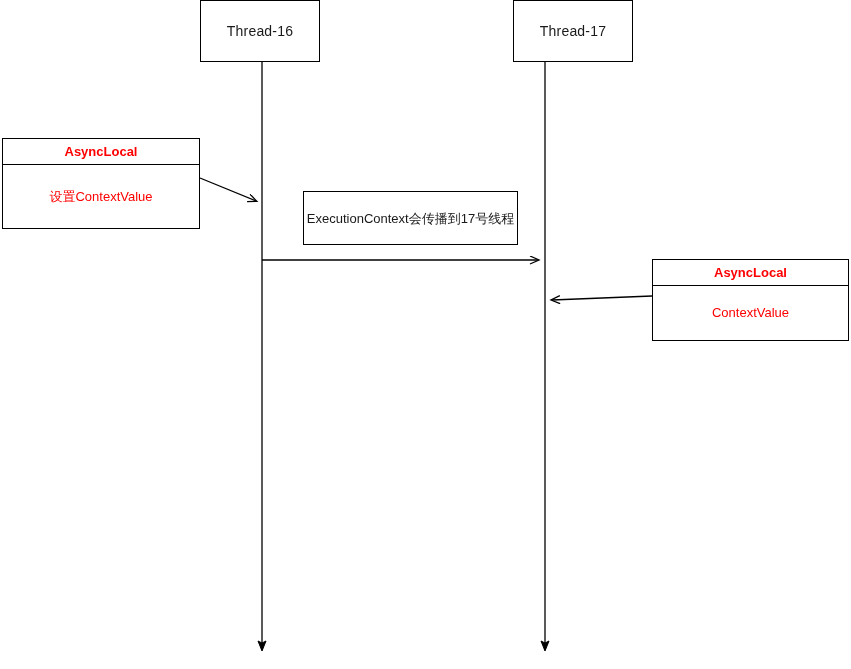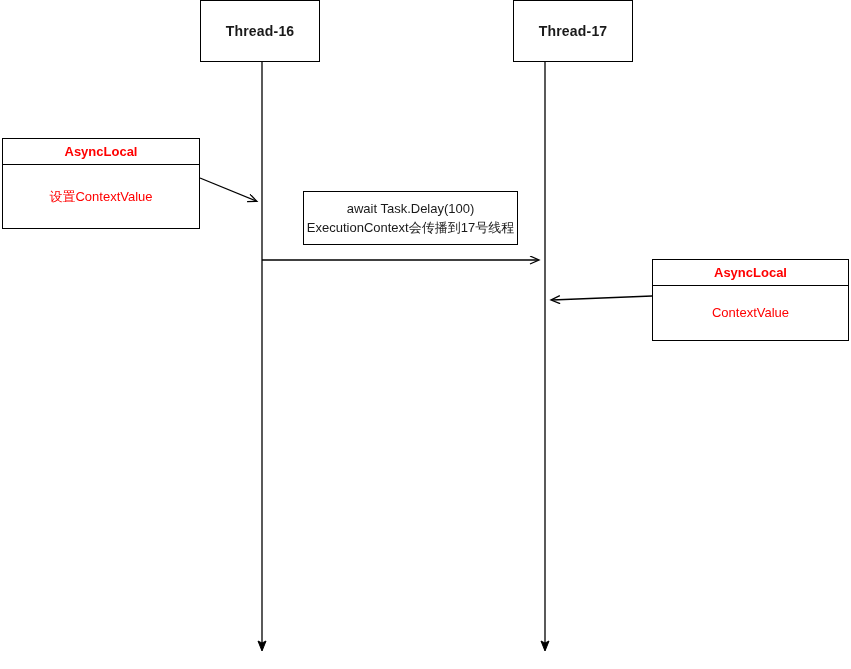--- a/index.html
+++ b/index.html
@@ -32,21 +32,20 @@
     position: absolute;
     box-sizing: border-box;
     border: 1.4px solid #000000;
     background: #ffffff;
     display: flex;
     align-items: center;
     justify-content: center;
     color: #1a1a1a;
     font-size: 14px;
     letter-spacing: 0.2px;
-    font-weight: bold;
   }
 
   
   .note-box {
     position: absolute;
     box-sizing: border-box;
     border: 1.4px solid #000000;
     background: #ffffff;
   }
   .note-title {
@@ -129,21 +128,20 @@
 
   <div class="note-box" style="left:2px; top:138px; width:198px; height:91px;">
     <div class="note-title">AsyncLocal</div>
     <div class="note-body" style="height:63px;">
       <span class="line">设置</span>
       <span class="line">ContextValue</span>
     </div>
   </div>
 
   <div class="msg-box" style="left:303px; top:191px; width:215px; height:54px;">
-    <span class="line">await Task.Delay(100)</span>
     <span class="line">ExecutionContext会传播到17号线程</span>
   </div>
 
   <div class="note-box" style="left:652px; top:259px; width:197px; height:82px;">
     <div class="note-title">AsyncLocal</div>
     <div class="note-body" style="height:54px;">
       <span class="line">ContextValue</span>
     </div>
   </div>
 

